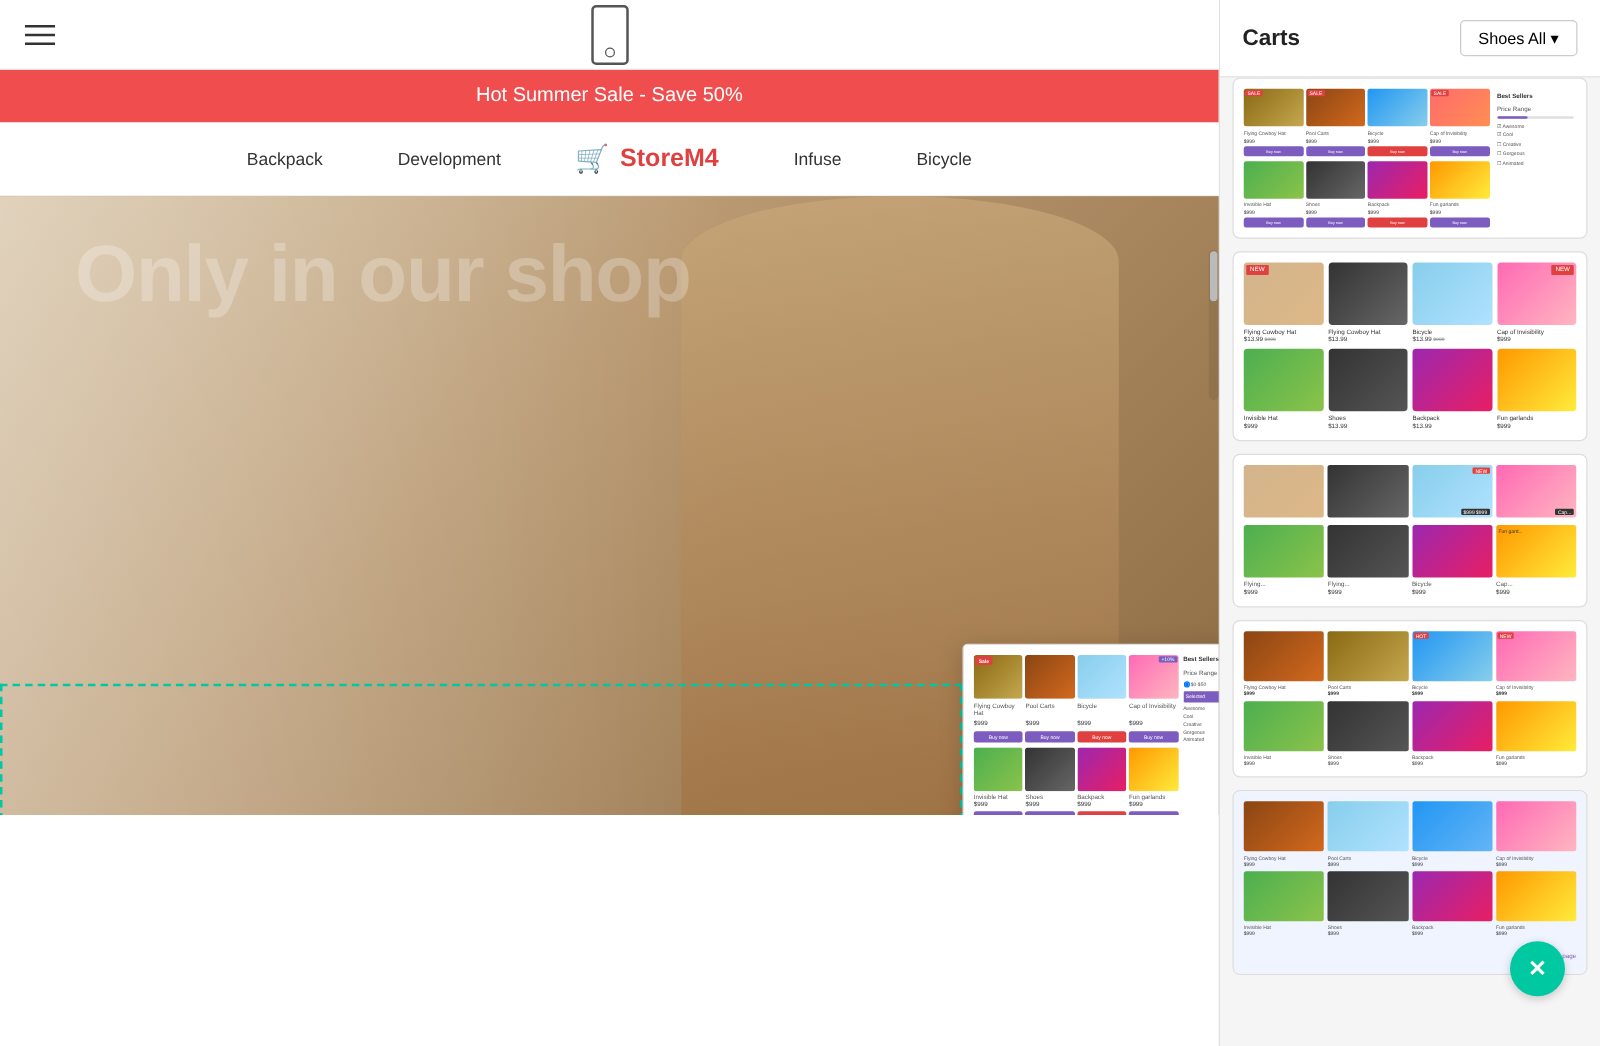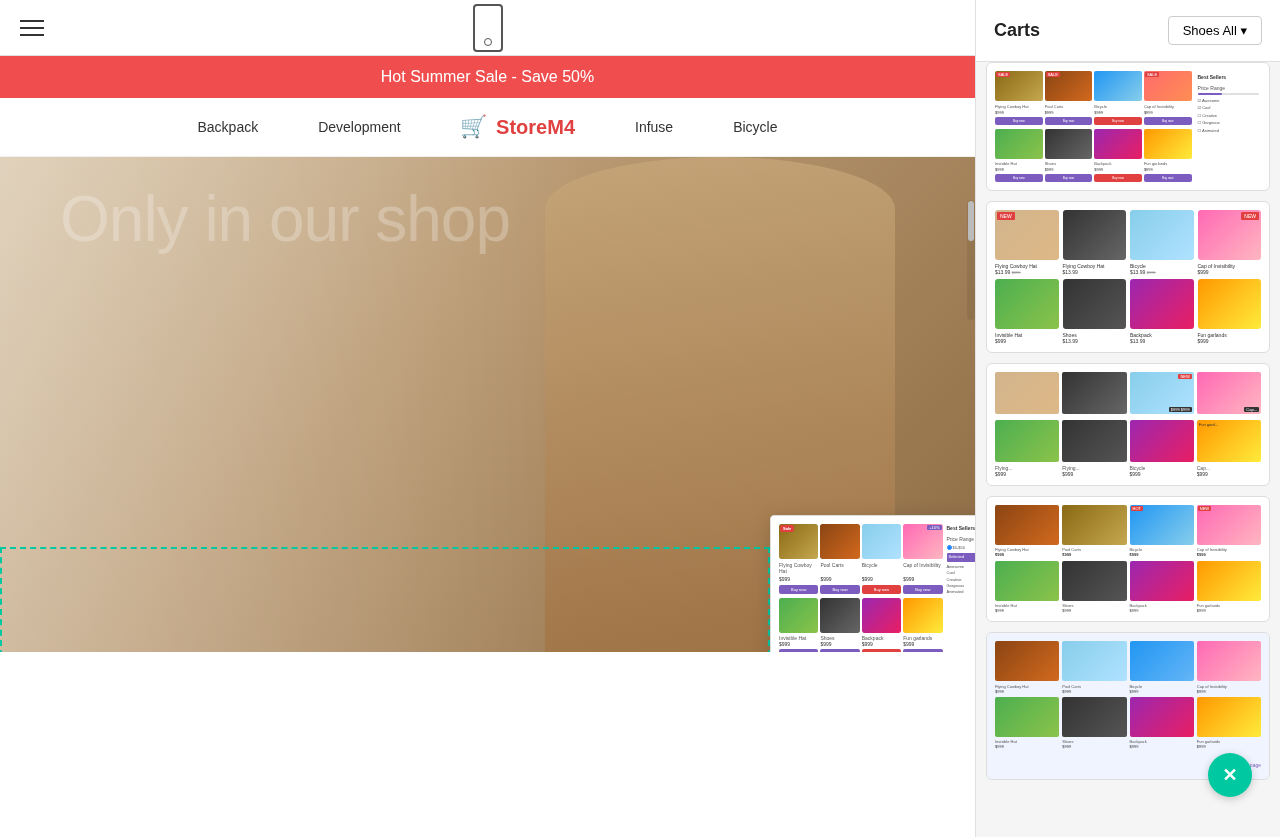--- a/index.html
+++ b/index.html
@@ -120,21 +120,21 @@
                   linear-gradient(135deg, #d4bfa0 0%, #b89870 40%, #8a6840 100%);
     }
     .hero-content {
       position: absolute;
       top: 30px;
       left: 60px;
       z-index: 2;
     }
     .hero-title-main {
       font-size: 64px;
-      font-weight: 400;
+      font-weight: 700;
       color: rgba(255,255,255,0.25);
       line-height: 1;
       letter-spacing: -1px;
     }
     .hero-subtitle {
       font-size: 42px;
       font-weight: 300;
       color: rgba(255,255,255,0.7);
       margin-top: 8px;
     }

